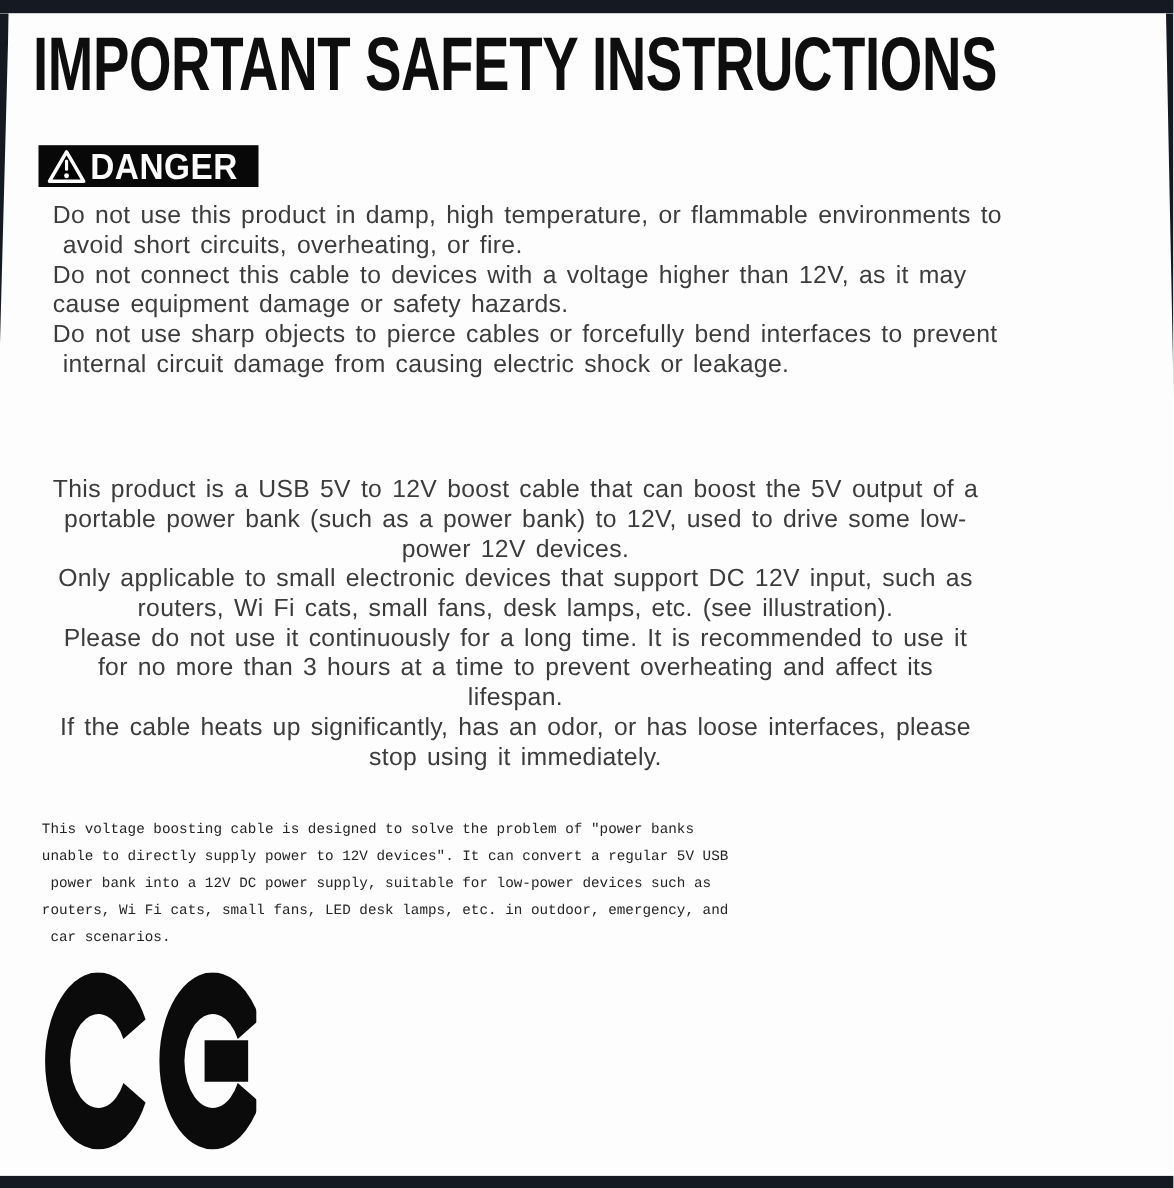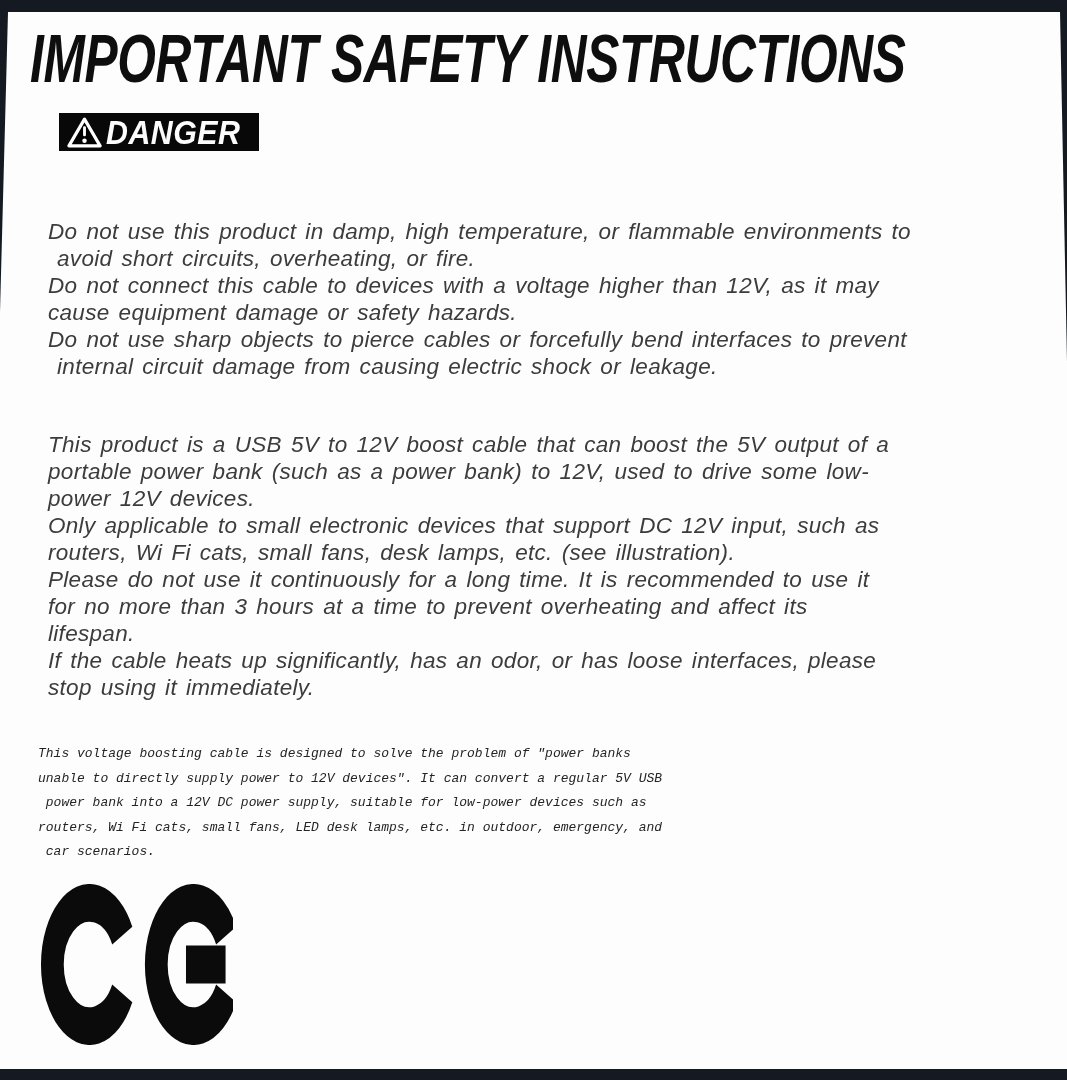--- a/index.html
+++ b/index.html
@@ -3,21 +3,20 @@
 <meta charset="utf-8">
 <style>
   html, body { margin: 0; padding: 0; background: #ffffff; }
   .page {
     position: relative;
     width: 1067px;
     height: 1080px;
     background: #fdfdfd;
     overflow: hidden;
     font-family: "Liberation Sans", sans-serif;
-    font-style: italic;
   }
   
   .bar { position: absolute; left: 0; width: 100%; background: var(--frame, #141922); }
   .bar.top { top: 0; height: 12px; }
   .bar.bottom { bottom: 0; height: 11px; }
   .wedge { position: absolute; top: 12px; background: var(--frame, #141922); }
   .wedge.left  { left: 0; width: 8px; height: 300px; clip-path: polygon(0 0, 100% 0, 0 100%); }
   .wedge.right { right: 0; width: 7px; height: 350px; clip-path: polygon(0 0, 100% 0, 100% 100%); }
 
   .title {
@@ -38,21 +37,21 @@
     position: absolute;
     left: 35px;
     width: 200px;
     height: 38px;
     background: var(--badge_bg, #080808);
     display: flex;
     align-items: center;
     padding-left: 8px;
     box-sizing: border-box;
   }
-  .badge.danger  { top: 113px; margin-left: 24px; }
+  .badge.danger  { top: 132px; }
   .badge.caution { top: 370px; }
   .badge .tri { width: 35px; height: 31px; flex: 0 0 auto; margin-right: 4px; }
   .badge-label {
     color: #fcfcfc;
     font-size: 33px;
     font-weight: bold;
     letter-spacing: 0.5px;
     line-height: 1;
     white-space: nowrap;
     transform: scaleX(0.92);
@@ -63,22 +62,22 @@
     position: absolute;
     left: 48px;
     margin: 0;
     font-size: 22.5px;
     line-height: 27px;
     letter-spacing: 0.3px;
     word-spacing: 2.5px;
     color: var(--body_text, #3c3c3c);
     white-space: pre;
   }
-  .body-text.danger-text  { top: 182px; margin-top: 36px; }
-  .body-text.caution-text { top: 431px; }
+  .body-text.danger-text  { top: 182px; }
+  .body-text.caution-text { top: 431px; text-align: center; }
 
   .mono-text {
     position: absolute;
     left: 38px;
     top: 742px;
     margin: 0;
     font-family: "Liberation Mono", monospace;
     font-size: 13px;
     line-height: 24.6px;
     letter-spacing: 0px;

